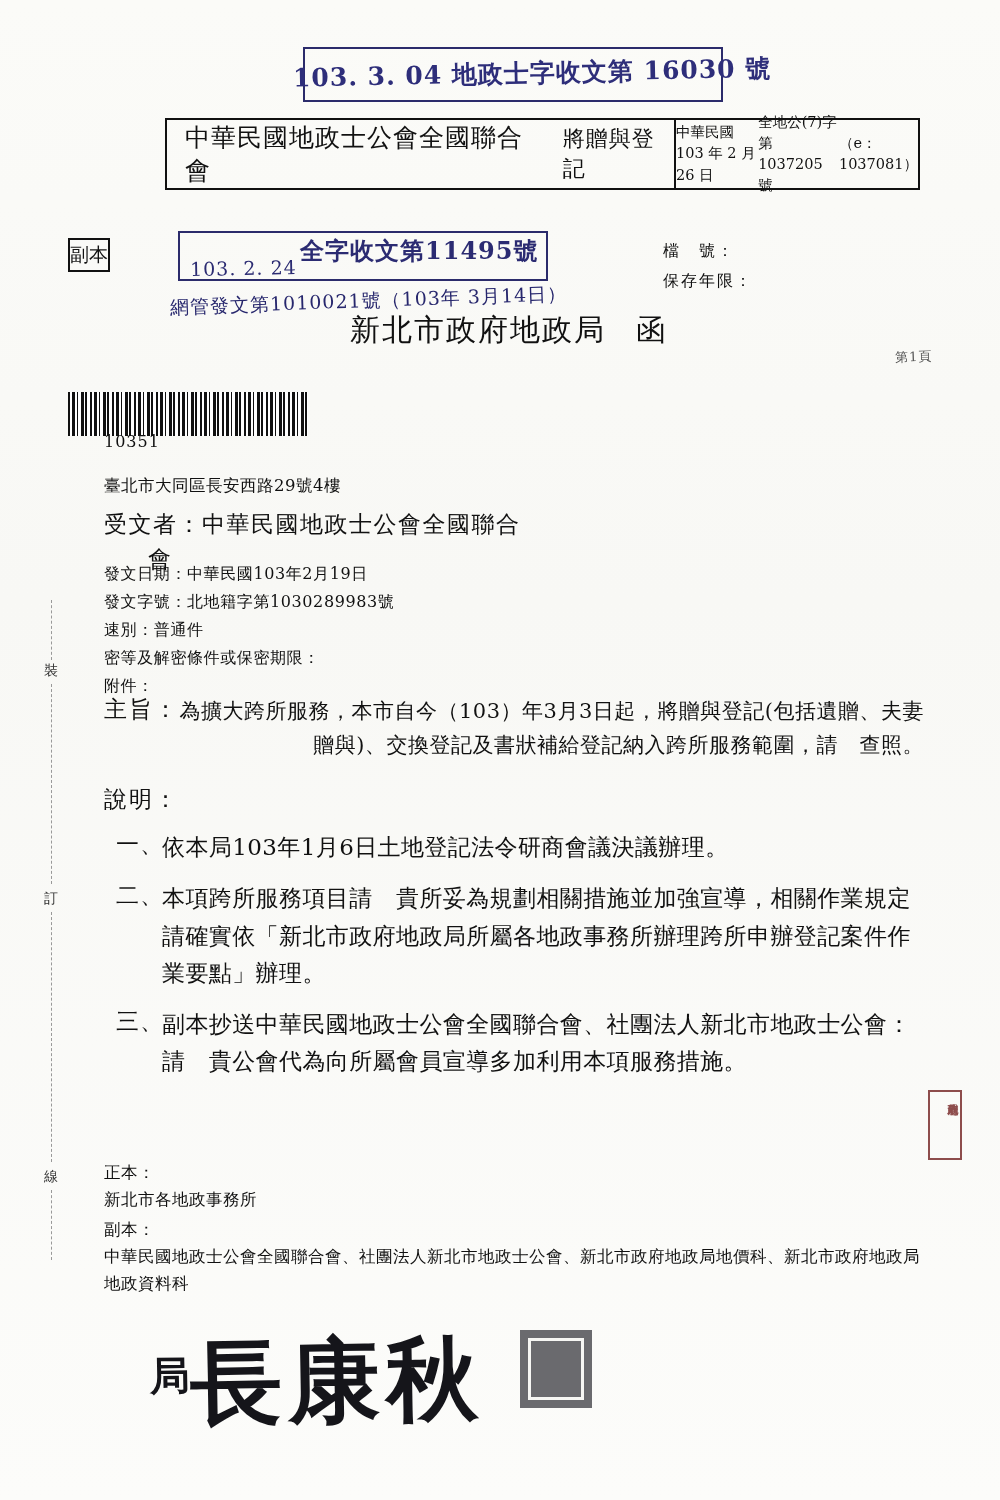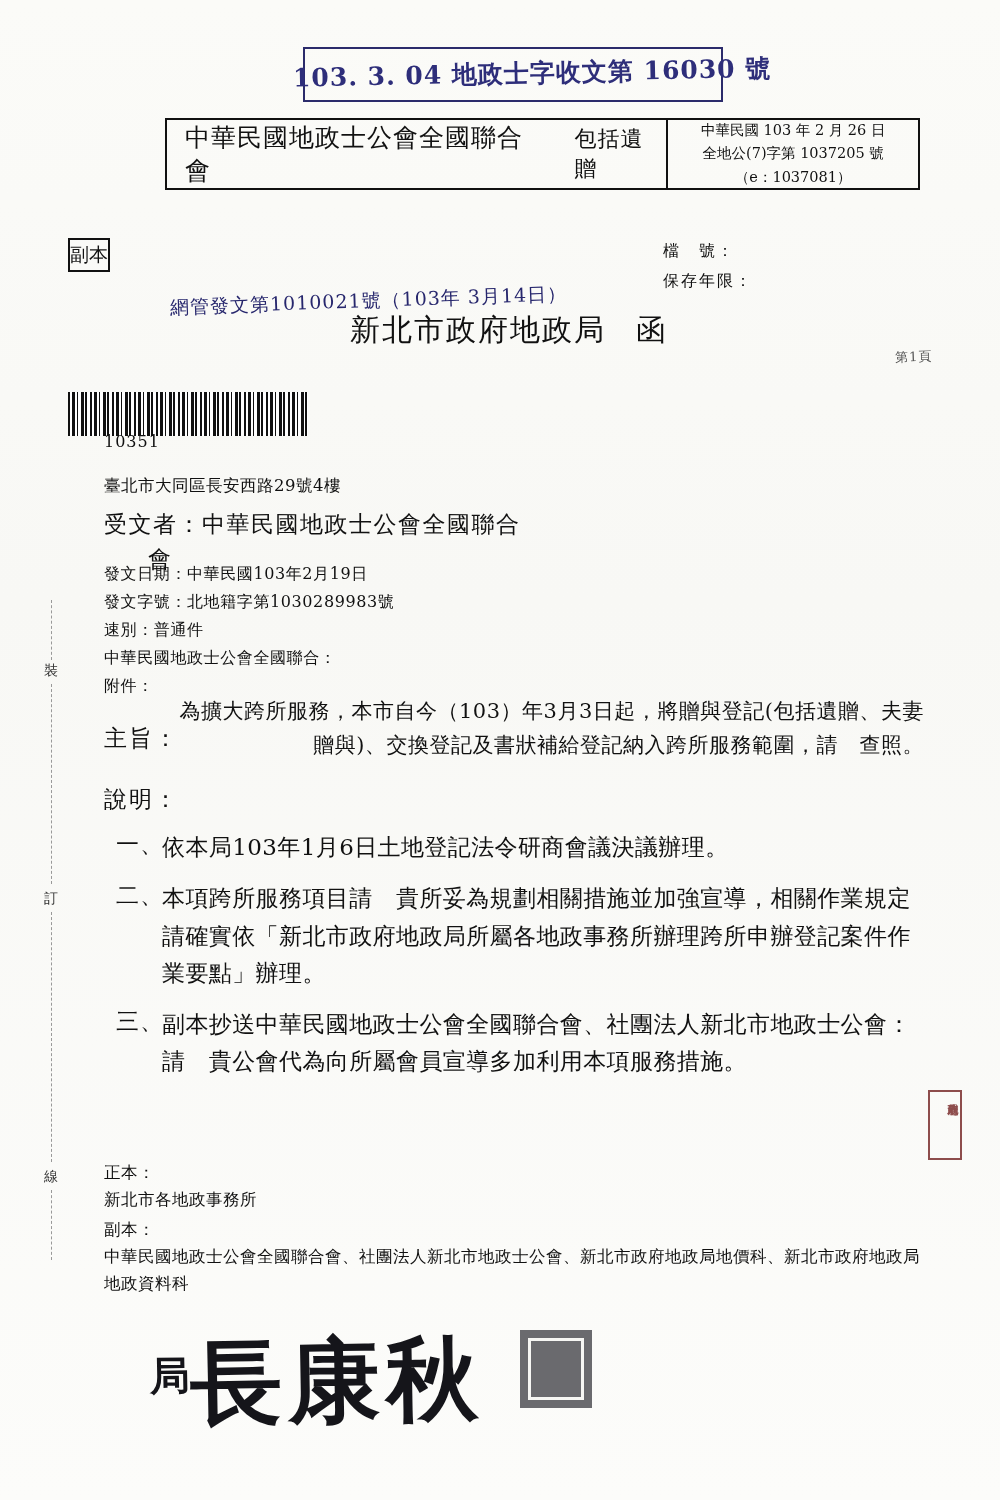--- a/index.html
+++ b/index.html
@@ -66,21 +66,21 @@
   .header-box .left .suffix {
     font-size: 22px;
     margin-left: 26px;
     letter-spacing: 1px;
   }
   .header-box .right {
     width: 252px;
     border-left: 2px solid #111;
     box-sizing: border-box;
     display: flex;
-    flex-direction: column;
+    flex-direction: row;
     align-items: center;
     justify-content: space-between;
     font-family: "DejaVu Serif", "Liberation Serif", serif;
     font-size: 14.5px;
     line-height: 1.45;
   }
   
   .copy-box {
     position: absolute;
     left: 68px;
@@ -216,21 +216,20 @@
     font-family: "DejaVu Serif", "Liberation Serif", serif;
   }
   .subject {
     display: flex;
     align-items: flex-start;
   }
   .subject .label {
     flex: 0 0 auto;
     font-size: 23px;
     letter-spacing: 2px;
-    margin-top: 29px;
   }
   .subject .text {
     flex: 1 1 auto;
     font-size: 21px;
     line-height: 1.62;
     letter-spacing: 0.5px;
     text-align: right;
   }
   .explain-head {
     margin-top: 22px;
@@ -364,33 +363,37 @@
 
 <div class="page">
 
   <div class="stamp-received">
     <div class="hand">103. 3. 04 地政士字收文第 16030 號</div>
   </div>
 
   <div class="header-box">
     <div class="left">
       <span>中華民國地政士公會全國聯合會</span>
-      <span class="suffix">包括遺贈</span>
+      <span class="suffix">將贈與登記</span>
     </div>
     <div class="right">
       <div>中華民國 103 年 2 月 26 日</div>
       <div>全地公(7)字第 1037205 號</div>
       <div>（e：1037081）</div>
     </div>
   </div>
 
   <div class="copy-box">
     <span>副本</span>
   </div>
 
+  <div class="stamp-reg">
+    <div class="big">全字收文第11495號</div>
+    <div class="date">103. 2. 24</div>
+  </div>
 
   <div class="file-fields">
     <div>檔　號：</div>
     <div>保存年限：</div>
   </div>
 
   <div class="handwrite-note">網管發文第1010021號（103年 3月14日）</div>
 
   <div class="doc-title">
     <span>新北市政府地政局</span><span class="fn">函</span>
@@ -406,21 +409,21 @@
     <div class="recipient">
       <span>受文者：</span><span>中華民國地政士公會全國聯合</span>
       <span class="cont">會</span>
     </div>
   </div>
 
   <div class="meta">
     <div>發文日期：中華民國103年2月19日</div>
     <div>發文字號：北地籍字第1030289983號</div>
     <div>速別：普通件</div>
-    <div>中華民國地政士公會全國聯合：</div>
+    <div>密等及解密條件或保密期限：</div>
     <div>附件：</div>
   </div>
 
   <div class="body">
     <div class="subject">
       <div class="label">主旨：</div>
       <div class="text">為擴大跨所服務，本市自今（103）年3月3日起，將贈與登記(包括遺贈、夫妻贈與)、交換登記及書狀補給登記納入跨所服務範圍，請　查照。</div>
     </div>
 
     <div class="explain-head">說明：</div>

